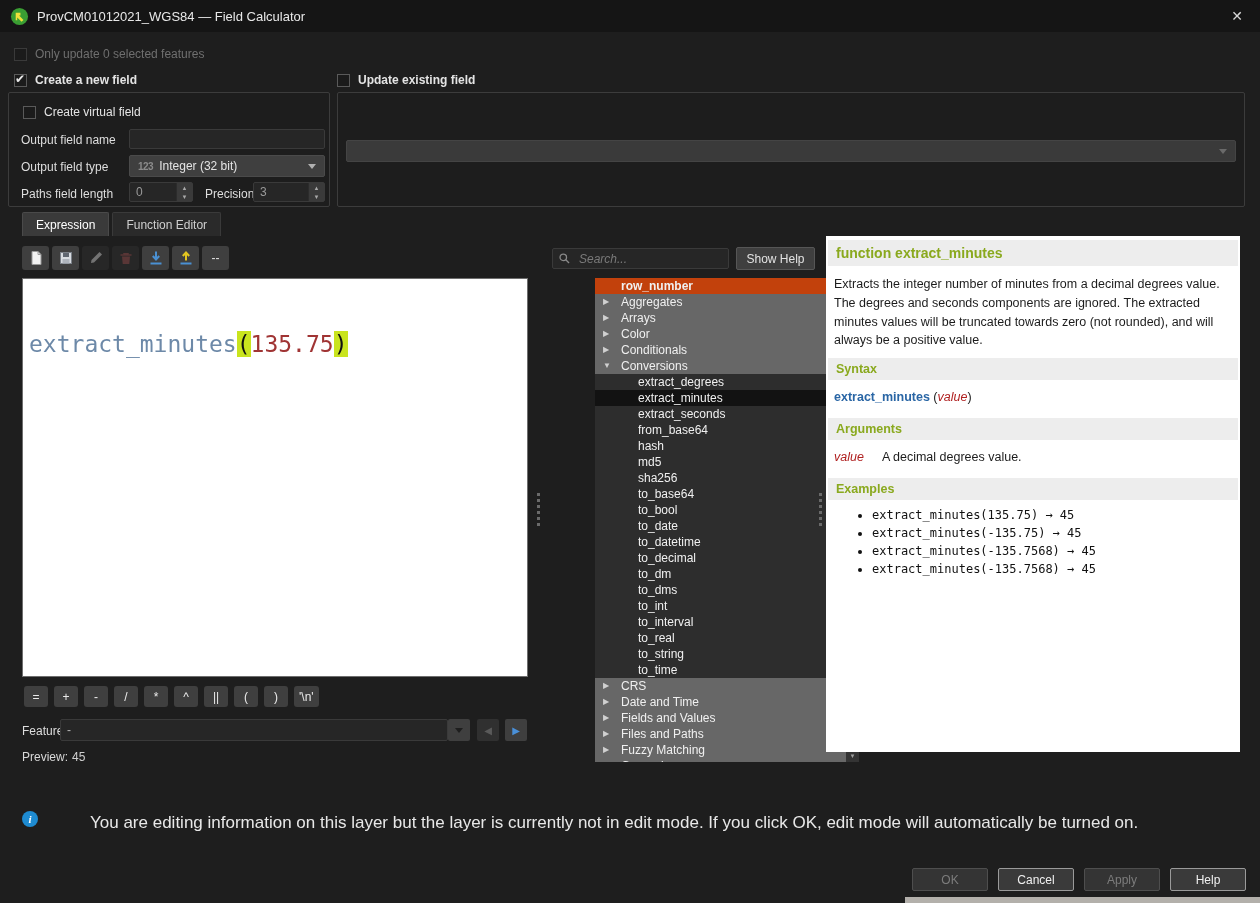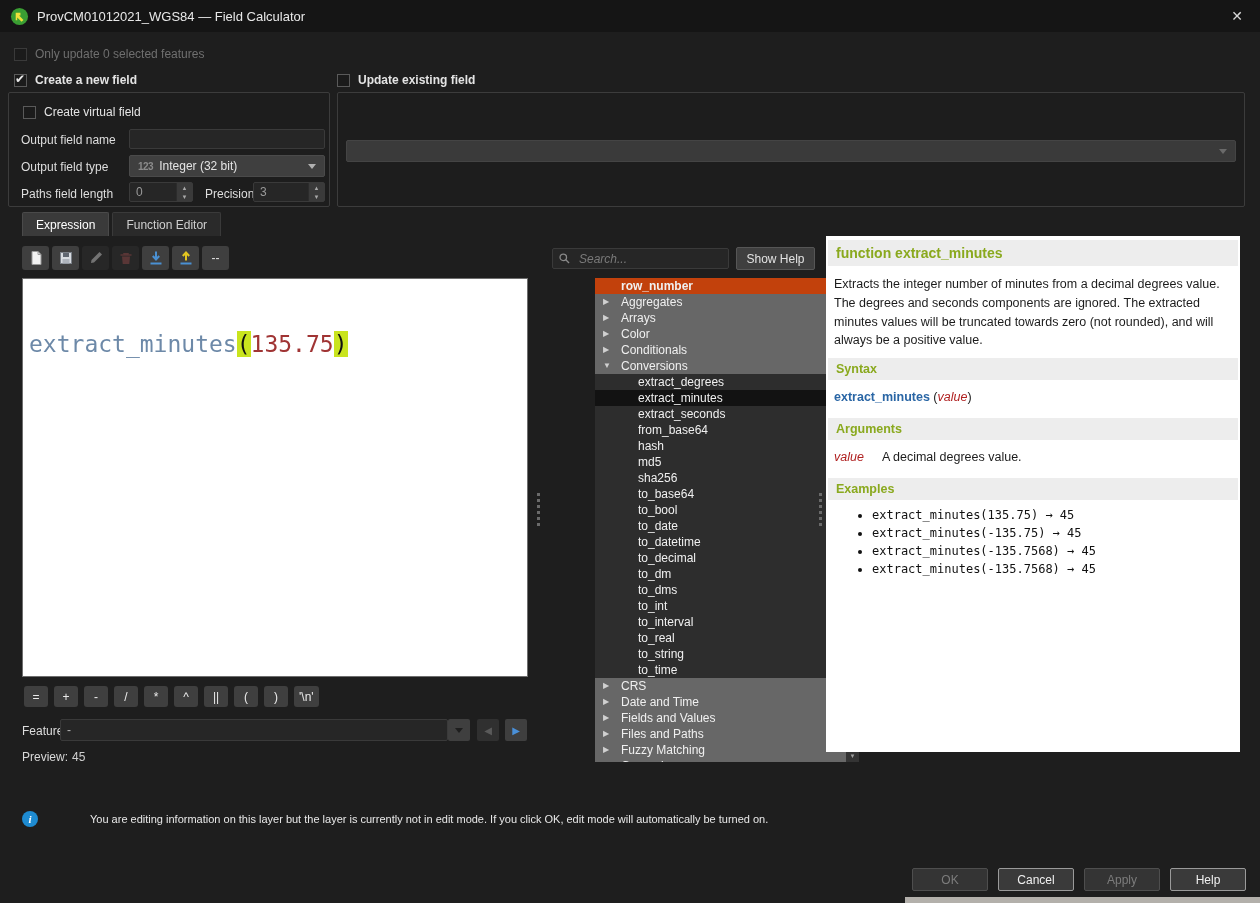--- a/index.html
+++ b/index.html
@@ -100,21 +100,21 @@
   .hsyntax{padding:10px 8px;color:#222;}
   .hfn{color:#2a66a5;font-weight:bold;}
   .harg{color:#b02121;font-style:italic;}
   .hargrow{padding:10px 8px;display:flex;gap:18px;}
   .hex{margin:8px 0 0 0;padding-left:46px;font:12px "DejaVu Sans Mono",monospace;color:#111;}
   .hex li{margin-bottom:4px;}
   
   .infoicon{position:absolute;left:22px;top:811px;width:16px;height:16px;border-radius:50%;
             background:#1e8bd1;color:#fff;display:flex;align-items:center;justify-content:center;
             font-size:11px;font-weight:bold;font-family:"Liberation Serif",serif;font-style:italic;}
-  .infotext{position:absolute;left:90px;top:813px;font-size:11px;color:#e8e8e8;}
+  .infotext{position:absolute;left:90px;top:813px;font-size:17px;color:#e8e8e8;}
   .btnrow{position:absolute;right:14px;top:868px;display:flex;gap:10px;padding-left:21px;}
   .dbtn{width:76px;height:23px;background:#3a3a3a;border:1px solid #9a9a9a;border-radius:2px;
         color:#f0f0f0;display:flex;align-items:center;justify-content:center;box-sizing:border-box;}
   .dbtn.disabled{border-color:#4e4e4e;color:#7c7c7c;background:#343434;}
   .sliver{position:absolute;left:905px;top:897px;width:355px;height:6px;background:#b3b0ab;}
 </style>
 </head>
 <body>
 
 <div class="app">

